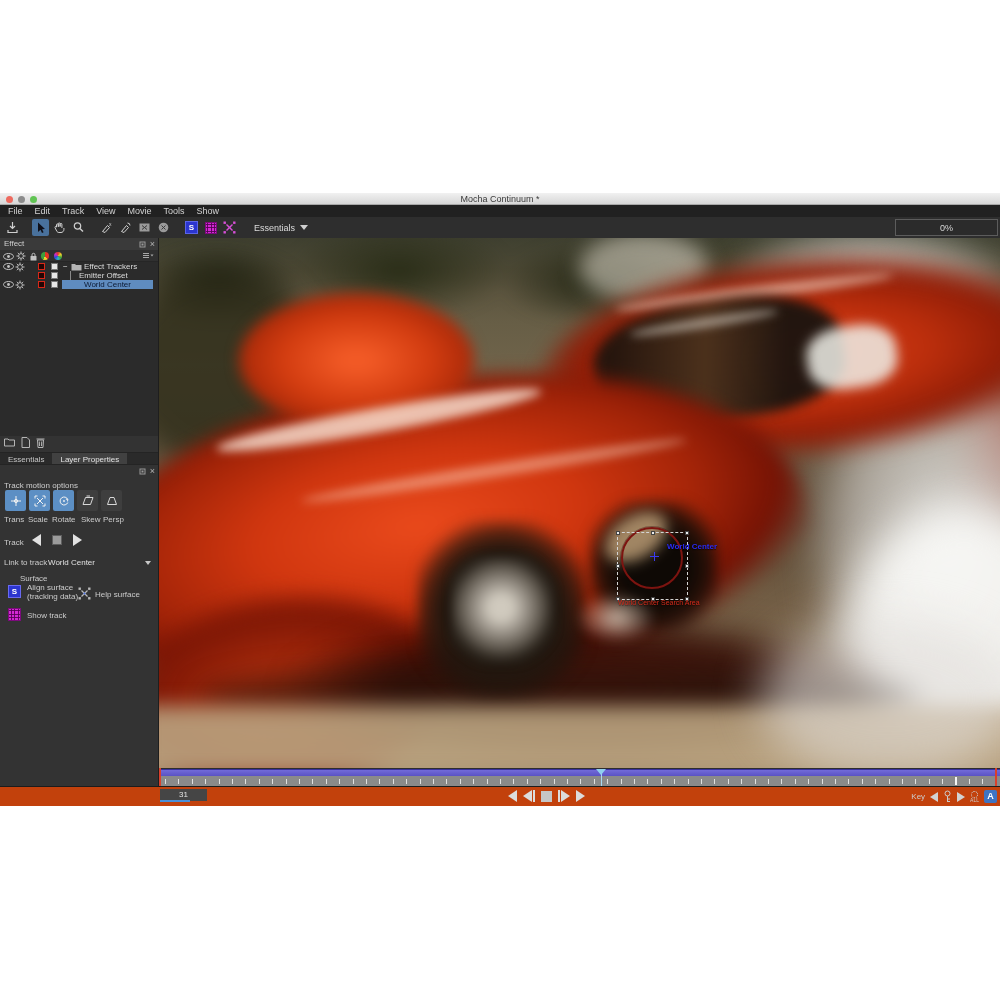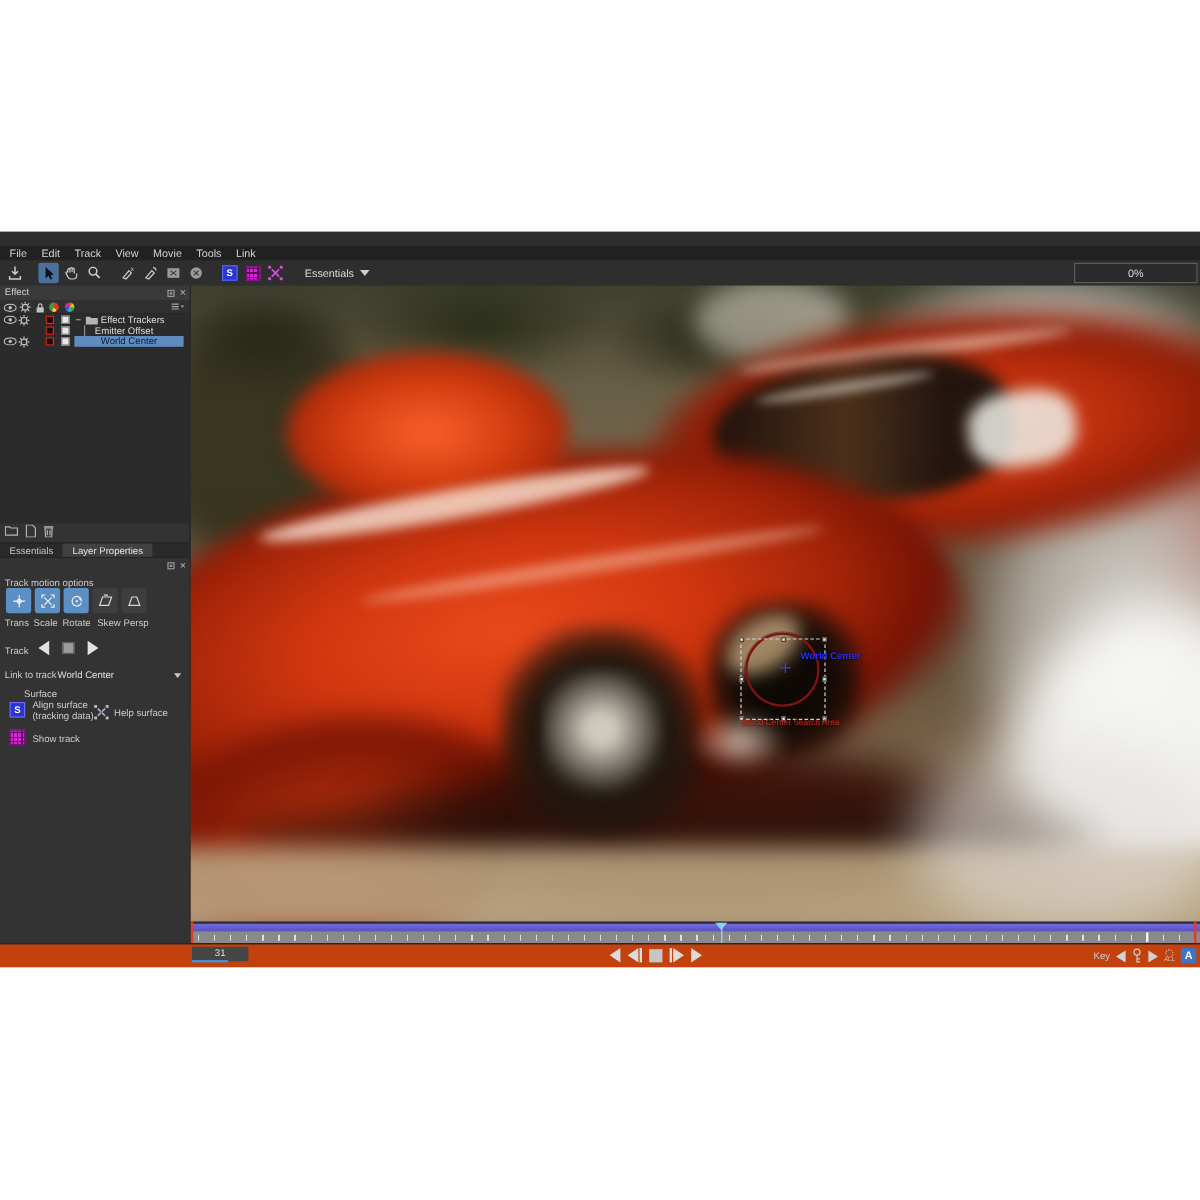--- a/index.html
+++ b/index.html
@@ -188,29 +188,37 @@
   .alltxt { font-size:5px; color:#cccccc; line-height:5px; }
   .akey { width:13px; height:13px; background:#3f74c2; border-radius:2px; color:#fff; font-size:9px;
     font-weight:bold; text-align:center; line-height:13px; }
   svg { display:block; }
 </style>
 </head>
 <body>
 
 <div class="app">
 
+  <div class="titlebar">
+    <div class="traffic">
+      <span class="tl red"></span>
+      <span class="tl mid"></span>
+      <span class="tl green"></span>
+    </div>
+    <div class="wtitle">Mocha Continuum *</div>
+  </div>
 
   <div class="menubar">
     <span class="mi">File</span>
     <span class="mi">Edit</span>
     <span class="mi">Track</span>
     <span class="mi">View</span>
     <span class="mi">Movie</span>
     <span class="mi">Tools</span>
-    <span class="mi">Link</span>
+    <span class="mi">Show</span>
   </div>
 
   <div class="toolbar">
     <span class="tool">
       <svg width="13" height="13" viewBox="0 0 13 13">
           <path d="M6.5 1v6M4 5l2.5 2.5L9 5" fill="none" stroke="#cfcfcf" stroke-width="1.2"></path>
           <path d="M2 9v2.5h9V9" fill="none" stroke="#cfcfcf" stroke-width="1.2"></path>
         </svg>
     </span>
     <span class="tool sel gapL">

